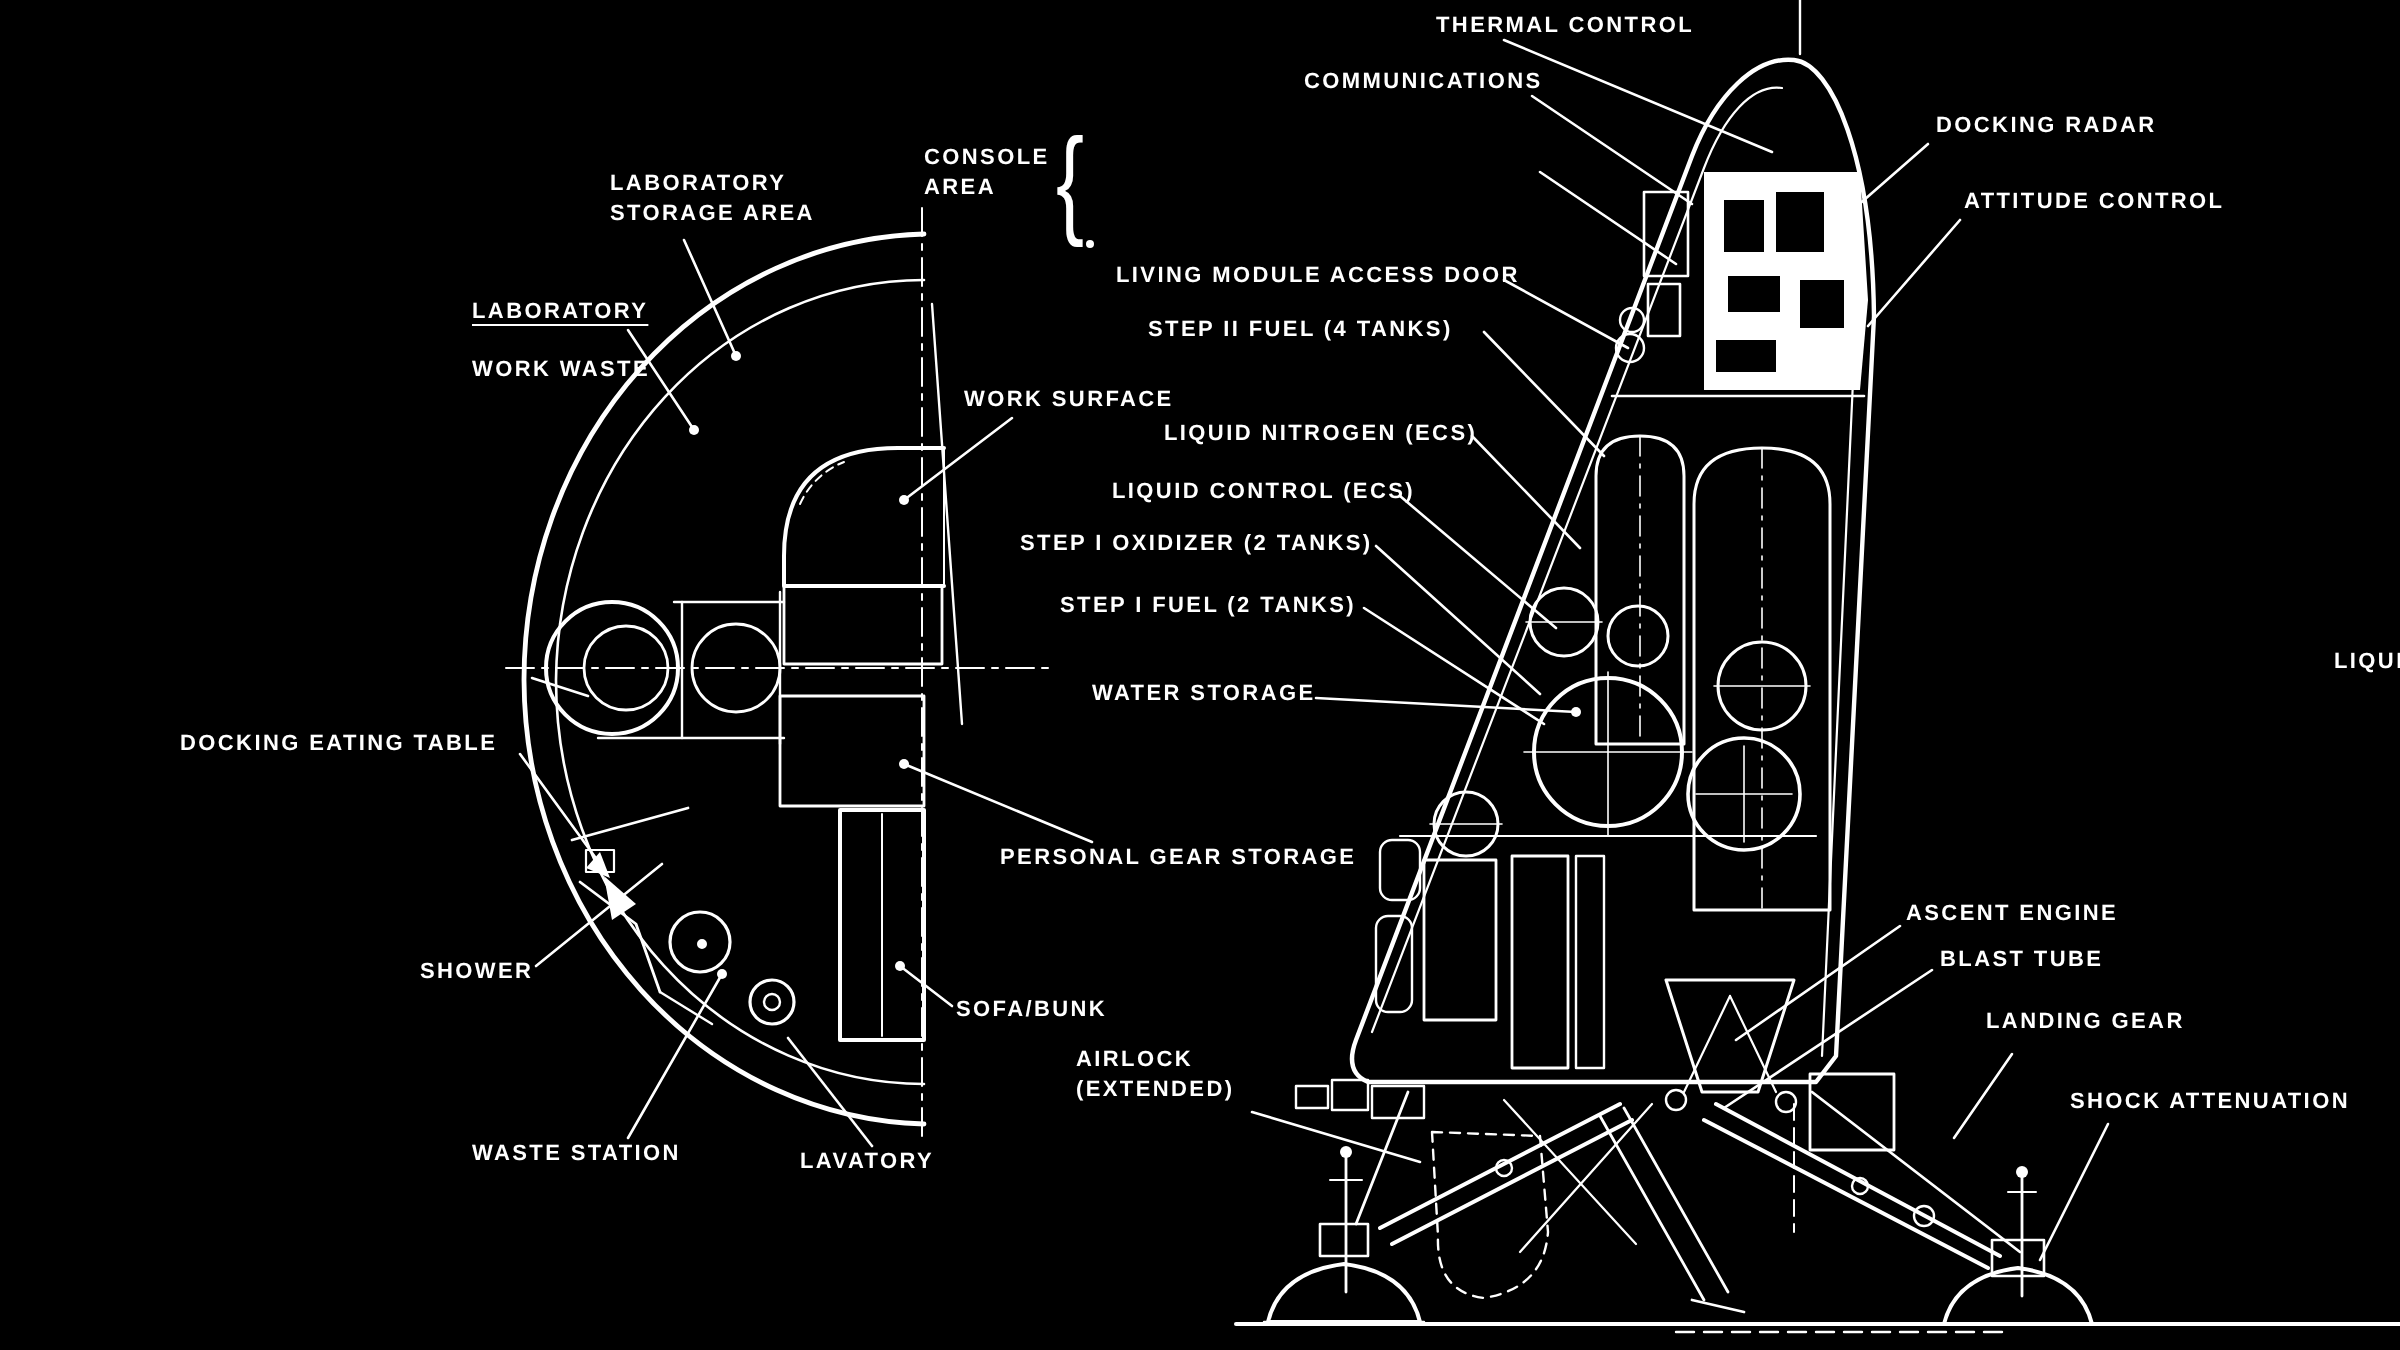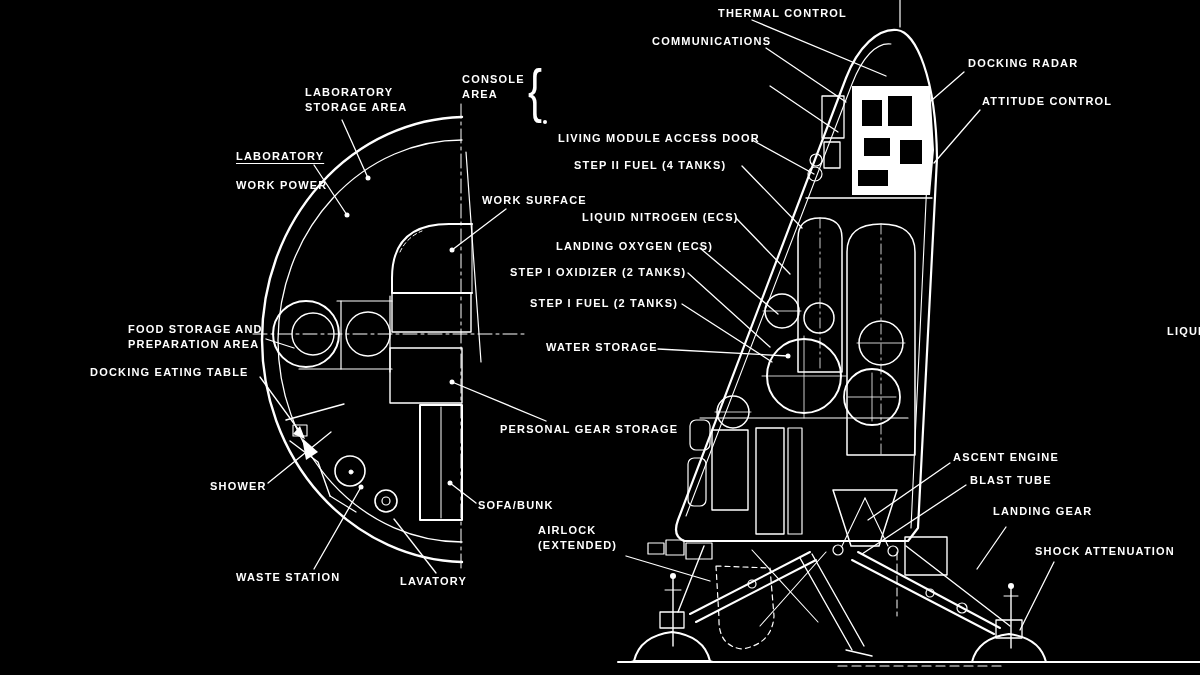--- a/index.html
+++ b/index.html
@@ -197,32 +197,30 @@
 <div class="lbl" style="left:652px;top:34px">COMMUNICATIONS</div>
 <div class="lbl" style="left:968px;top:56px">DOCKING RADAR</div>
 <div class="lbl" style="left:982px;top:94px">ATTITUDE CONTROL</div>
 <div class="lbl ta-c" style="left:462px;top:72px;width:72px">CONSOLE
 AREA</div>
 <div class="brace" style="left:528px;top:62px">{</div>
 <div class="lbl" style="left:558px;top:131px">LIVING MODULE ACCESS DOOR</div>
 <div class="lbl" style="left:574px;top:158px">STEP II FUEL (4 TANKS)</div>
 <div class="lbl" style="left:482px;top:193px">WORK SURFACE</div>
 <div class="lbl" style="left:582px;top:210px">LIQUID NITROGEN (ECS)</div>
-<div class="lbl" style="left:556px;top:239px">LANDING OXYGEN (ECS)</div>
+<div class="lbl" style="left:556px;top:239px">LIQUID CONTROL (ECS)</div>
 <div class="lbl" style="left:510px;top:265px">STEP I OXIDIZER (2 TANKS)</div>
 <div class="lbl" style="left:530px;top:296px">STEP I FUEL (2 TANKS)</div>
 <div class="lbl" style="left:546px;top:340px">WATER STORAGE</div>
 <div class="lbl ta-c" style="left:305px;top:85px;width:118px">LABORATORY
 STORAGE AREA</div>
 <div class="lbl ta-c" style="left:236px;top:134px;width:106px">
   <span class="u">LABORATORY</span>
-  <span>WORK POWER</span>
+  <span>WORK WASTE</span>
 </div>
-<div class="lbl ta-c" style="left:128px;top:322px;width:140px">FOOD STORAGE AND
-PREPARATION AREA</div>
 <div class="lbl" style="left:90px;top:365px">DOCKING EATING TABLE</div>
 <div class="lbl" style="left:210px;top:479px">SHOWER</div>
 <div class="lbl" style="left:236px;top:570px">WASTE STATION</div>
 <div class="lbl" style="left:400px;top:574px">LAVATORY</div>
 <div class="lbl" style="left:500px;top:422px">PERSONAL GEAR STORAGE</div>
 <div class="lbl" style="left:478px;top:498px">SOFA/BUNK</div>
 <div class="lbl ta-c" style="left:538px;top:523px;width:92px">AIRLOCK
 (EXTENDED)</div>
 <div class="lbl" style="left:953px;top:450px">ASCENT ENGINE</div>
 <div class="lbl" style="left:970px;top:473px">BLAST TUBE</div>

